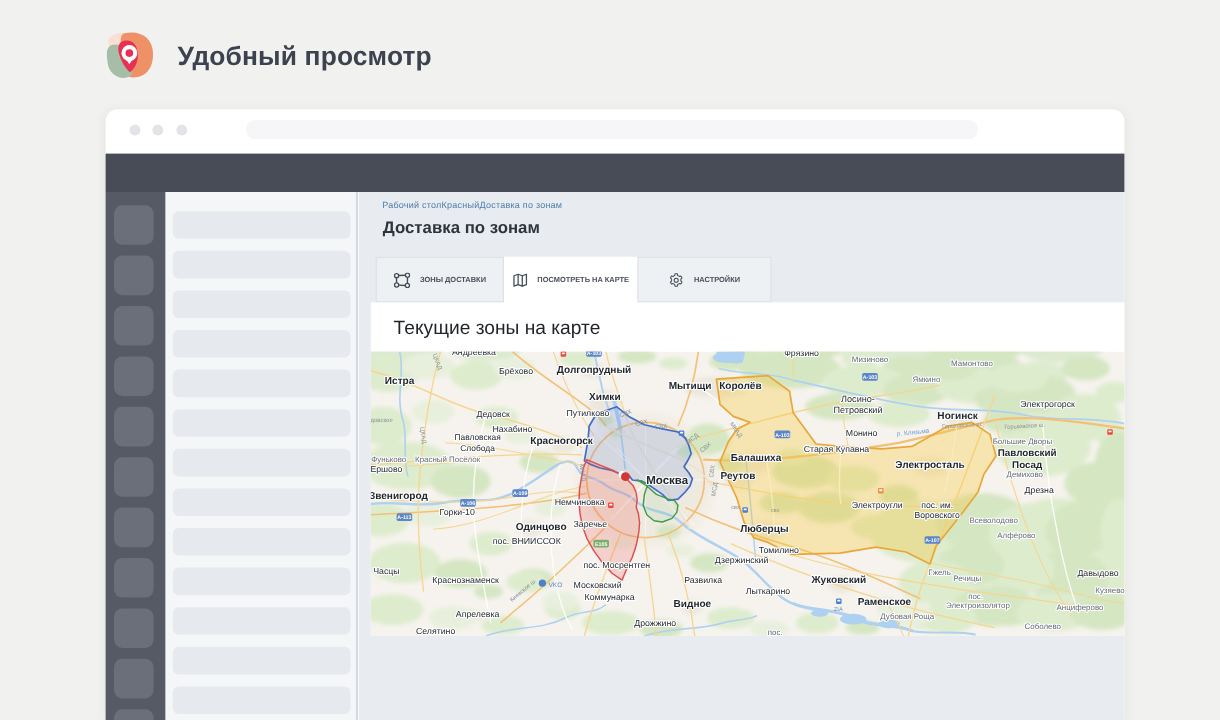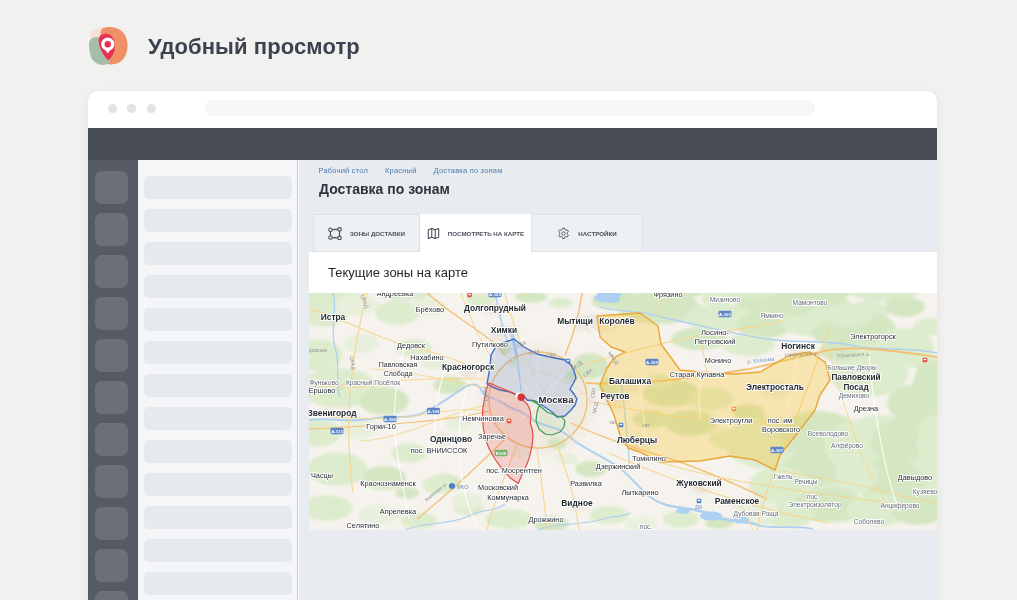--- a/index.html
+++ b/index.html
@@ -10,29 +10,29 @@
 #win { position:absolute; left:88px; top:91px; width:849px; height:509px; background:#fff; border-radius:10px 10px 0 0; box-shadow:0 2px 10px rgba(60,65,80,0.08); }
 .dot { position:absolute; top:104px; width:8.5px; height:8.5px; border-radius:50%; background:#e3e4e7; }
 #searchbar { position:absolute; left:205px; top:100px; width:610px; height:16px; border-radius:8px; background:#f6f6f8; }
 #darkbar { position:absolute; left:88px; top:128px; width:849px; height:32px; background:#484c56; }
 #darkside { position:absolute; left:88px; top:160px; width:50px; height:440px; background:#565a64; }
 .dsq { position:absolute; left:7px; width:33px; height:33px; border-radius:7px; background:#6b6f79; }
 #lightside { position:absolute; left:138px; top:160px; width:160px; height:440px; background:#f4f6f8; border-right:1px solid #bcc6d1; }
 .pill { position:absolute; left:6px; width:148px; height:23px; border-radius:5px; background:#e6eaee; }
 #content { position:absolute; left:299px; top:160px; width:638px; height:440px; background:#e8ecf1; }
 #crumbs { position:absolute; left:318.5px; top:166px; font-size:7.5px; color:#4d7bab; letter-spacing:0.2px; }
-#crumbs span { margin-right:17px; }
+#crumbs span { }
 #pagetitle { position:absolute; left:319px; top:181px; font-size:14px; font-weight:700; color:#2e343b; }
 .tab { position:absolute; top:214px; height:38px; border:1px solid #dde2e7; background:#eef1f4; display:flex; align-items:center; justify-content:center; gap:8px; }
 .tab span { white-space:nowrap; font-size:6.2px; font-weight:700; letter-spacing:0px; color:#4a4f59; }
 #tab1 { left:313px; width:107px; }
 #tab2 { left:420px; width:111px; height:39px; background:#fff; border:none; z-index:3; }
 #tab3 { left:531px; width:112px; }
 #card { position:absolute; left:309px; top:252px; width:628px; height:278px; background:#fff; }
-#cardtitle { position:absolute; left:328px; top:265px; font-size:13px; color:#1f2428; }
+#cardtitle { position:absolute; left:328px; top:265px; font-size:16px; color:#1f2428; }
 #map { position:absolute; left:309px; top:293px; width:628px; height:237px; }
 .hl { paint-order:stroke; stroke:#ffffff; stroke-width:1.8px; stroke-linejoin:round; }
 </style></head>
 <body>
 <div id="page">
   <div id="logo"><svg width="40" height="40" viewBox="0 0 40 40">
         <path d="M7 3 C15 -1 21 2 20 9 C19 16 10 19 5 14 C0.5 9.5 1.5 5.5 7 3 Z" fill="#fbdfd2"></path>
         <path d="M15 2 C28 -1.5 39 5 39.5 18 C40 30 34 39 22 38.5 C14 38 11.5 30 12.5 22 C13.5 13 11 4 15 2 Z" fill="#ef9166"></path>
         <path d="M4 12 C11 9 15.5 13 16 21 C16.3 28 25 32 21.5 36.5 C15 42.5 3.5 37 2 28 C0.8 20 0 15 4 12 Z" fill="#a6bda8"></path>
         <path d="M13 9 C18.5 6 24.5 8.5 26.2 15 C28 22.5 26 29.5 20.2 34.3 C16.2 30.8 12.6 24.5 11 18 C10 13.8 10.8 10.7 13 9 Z" fill="#e73052"></path>

